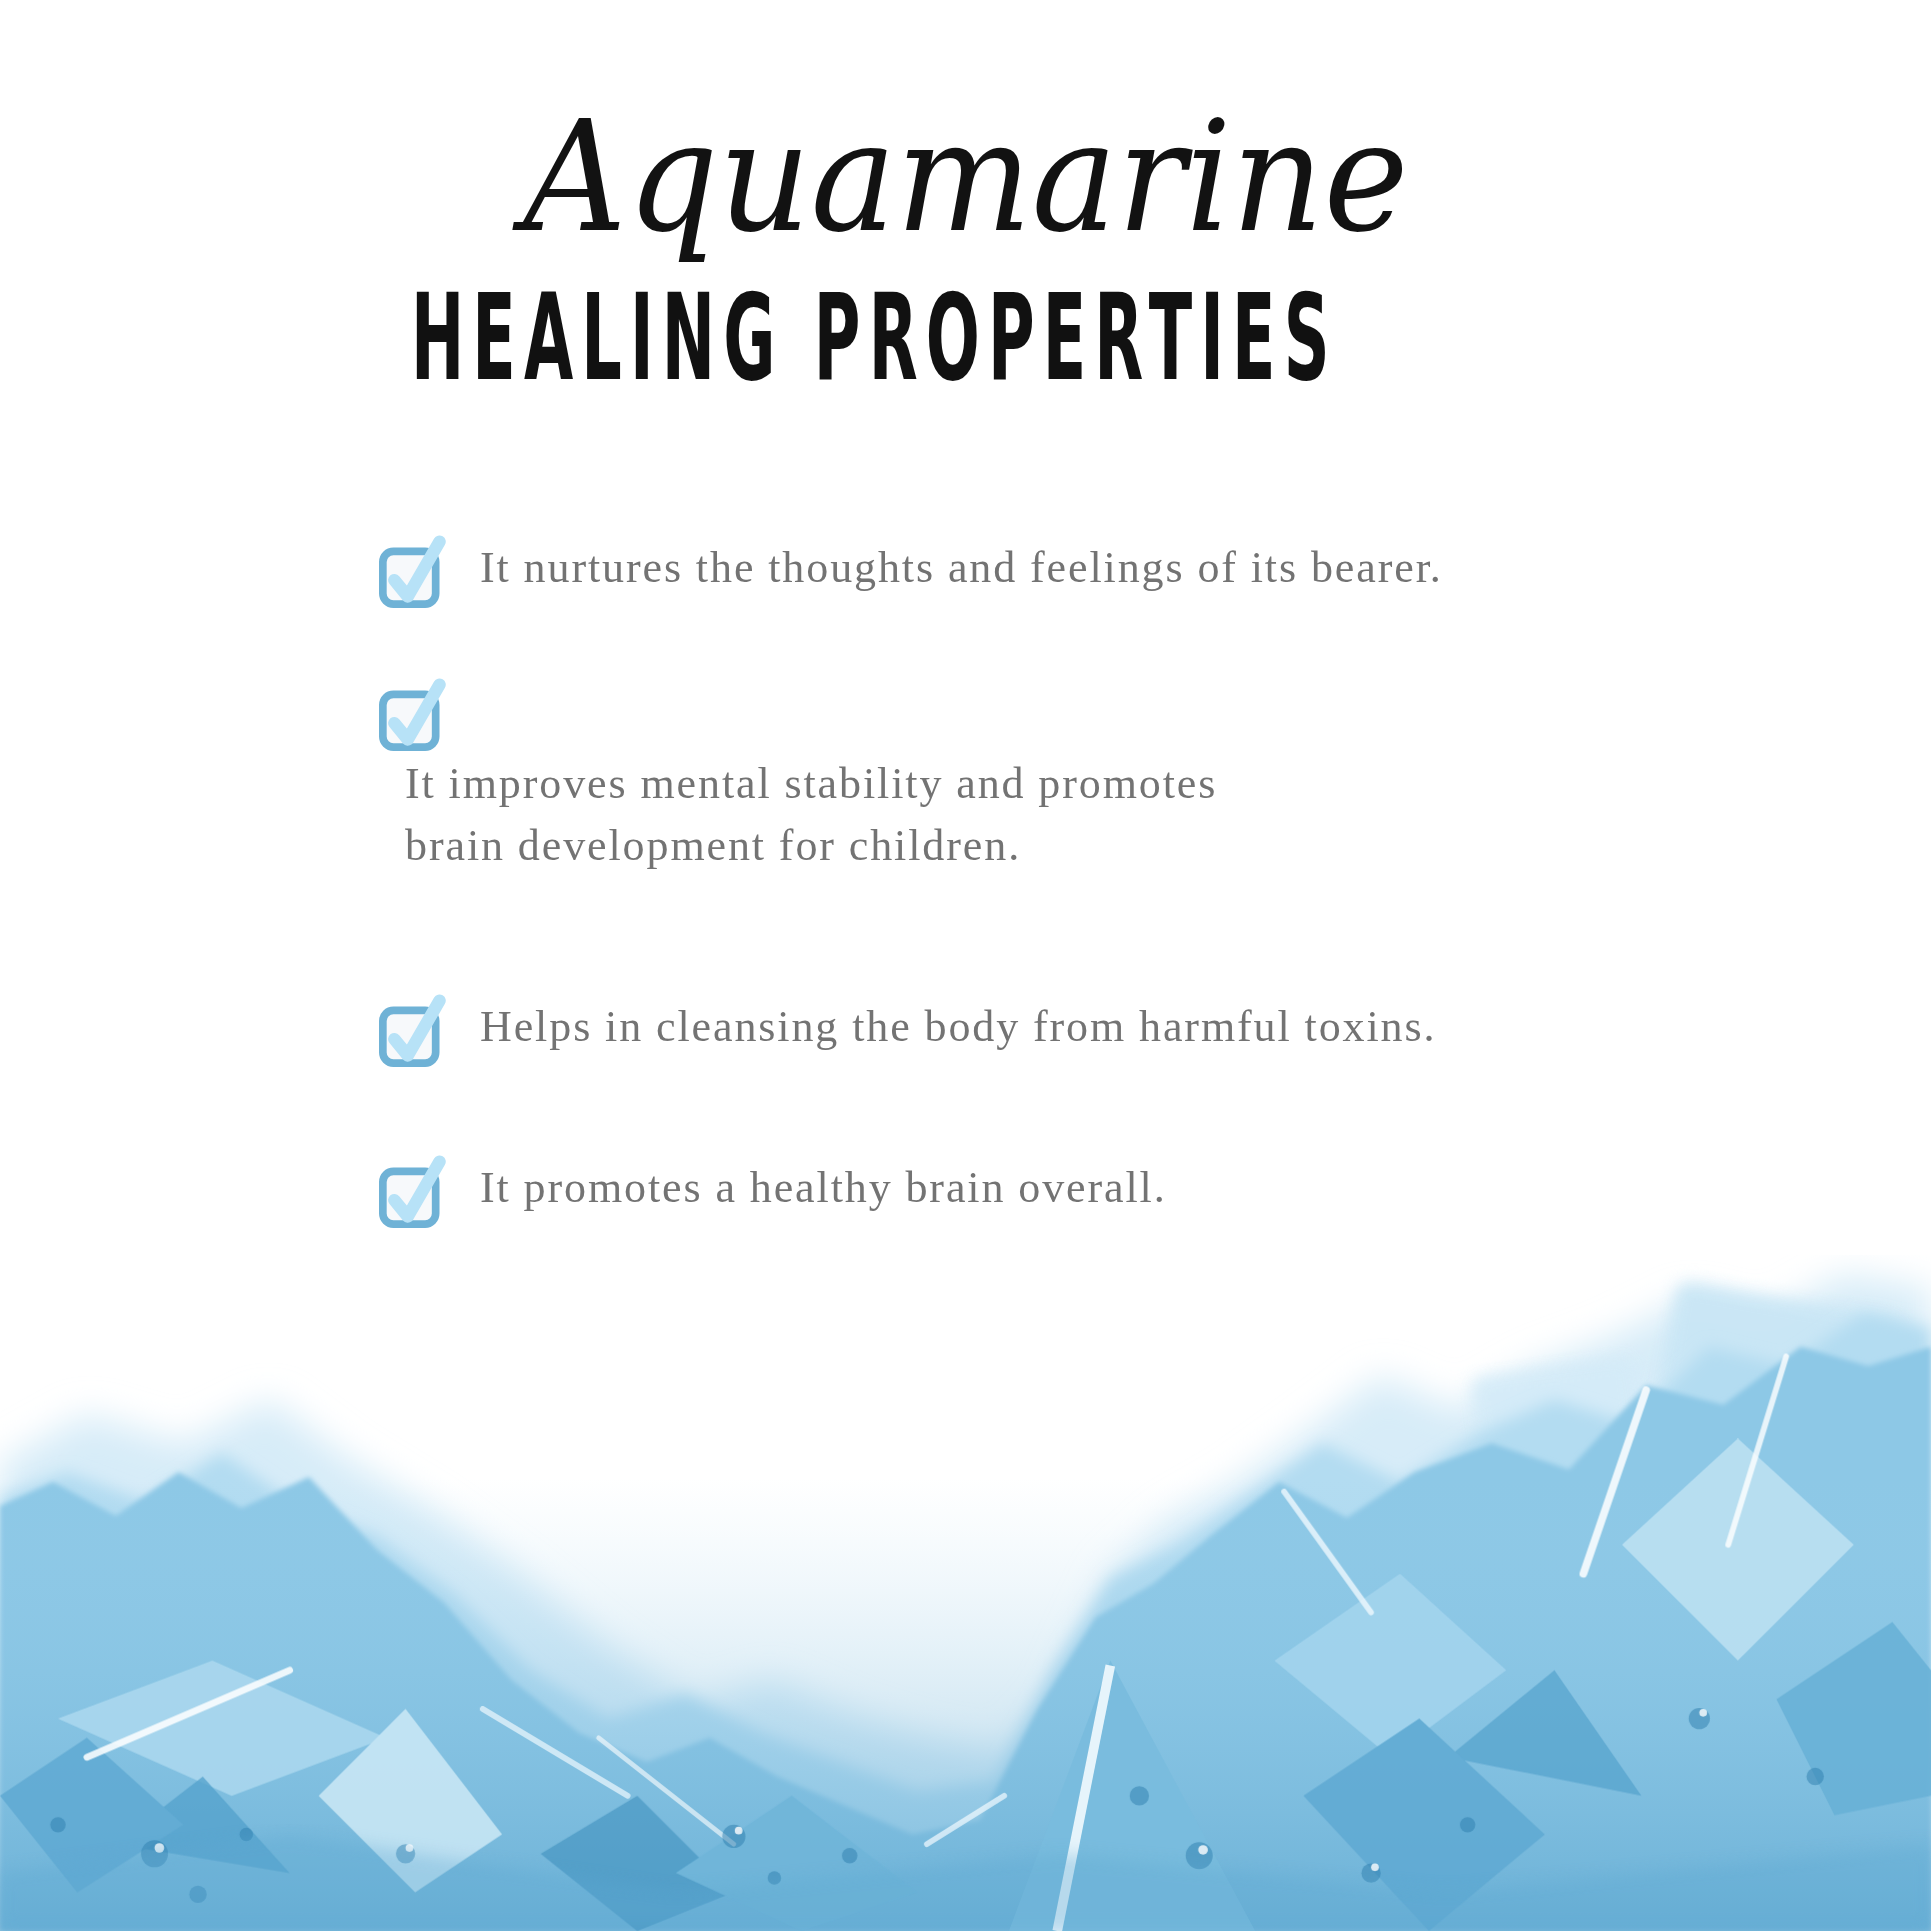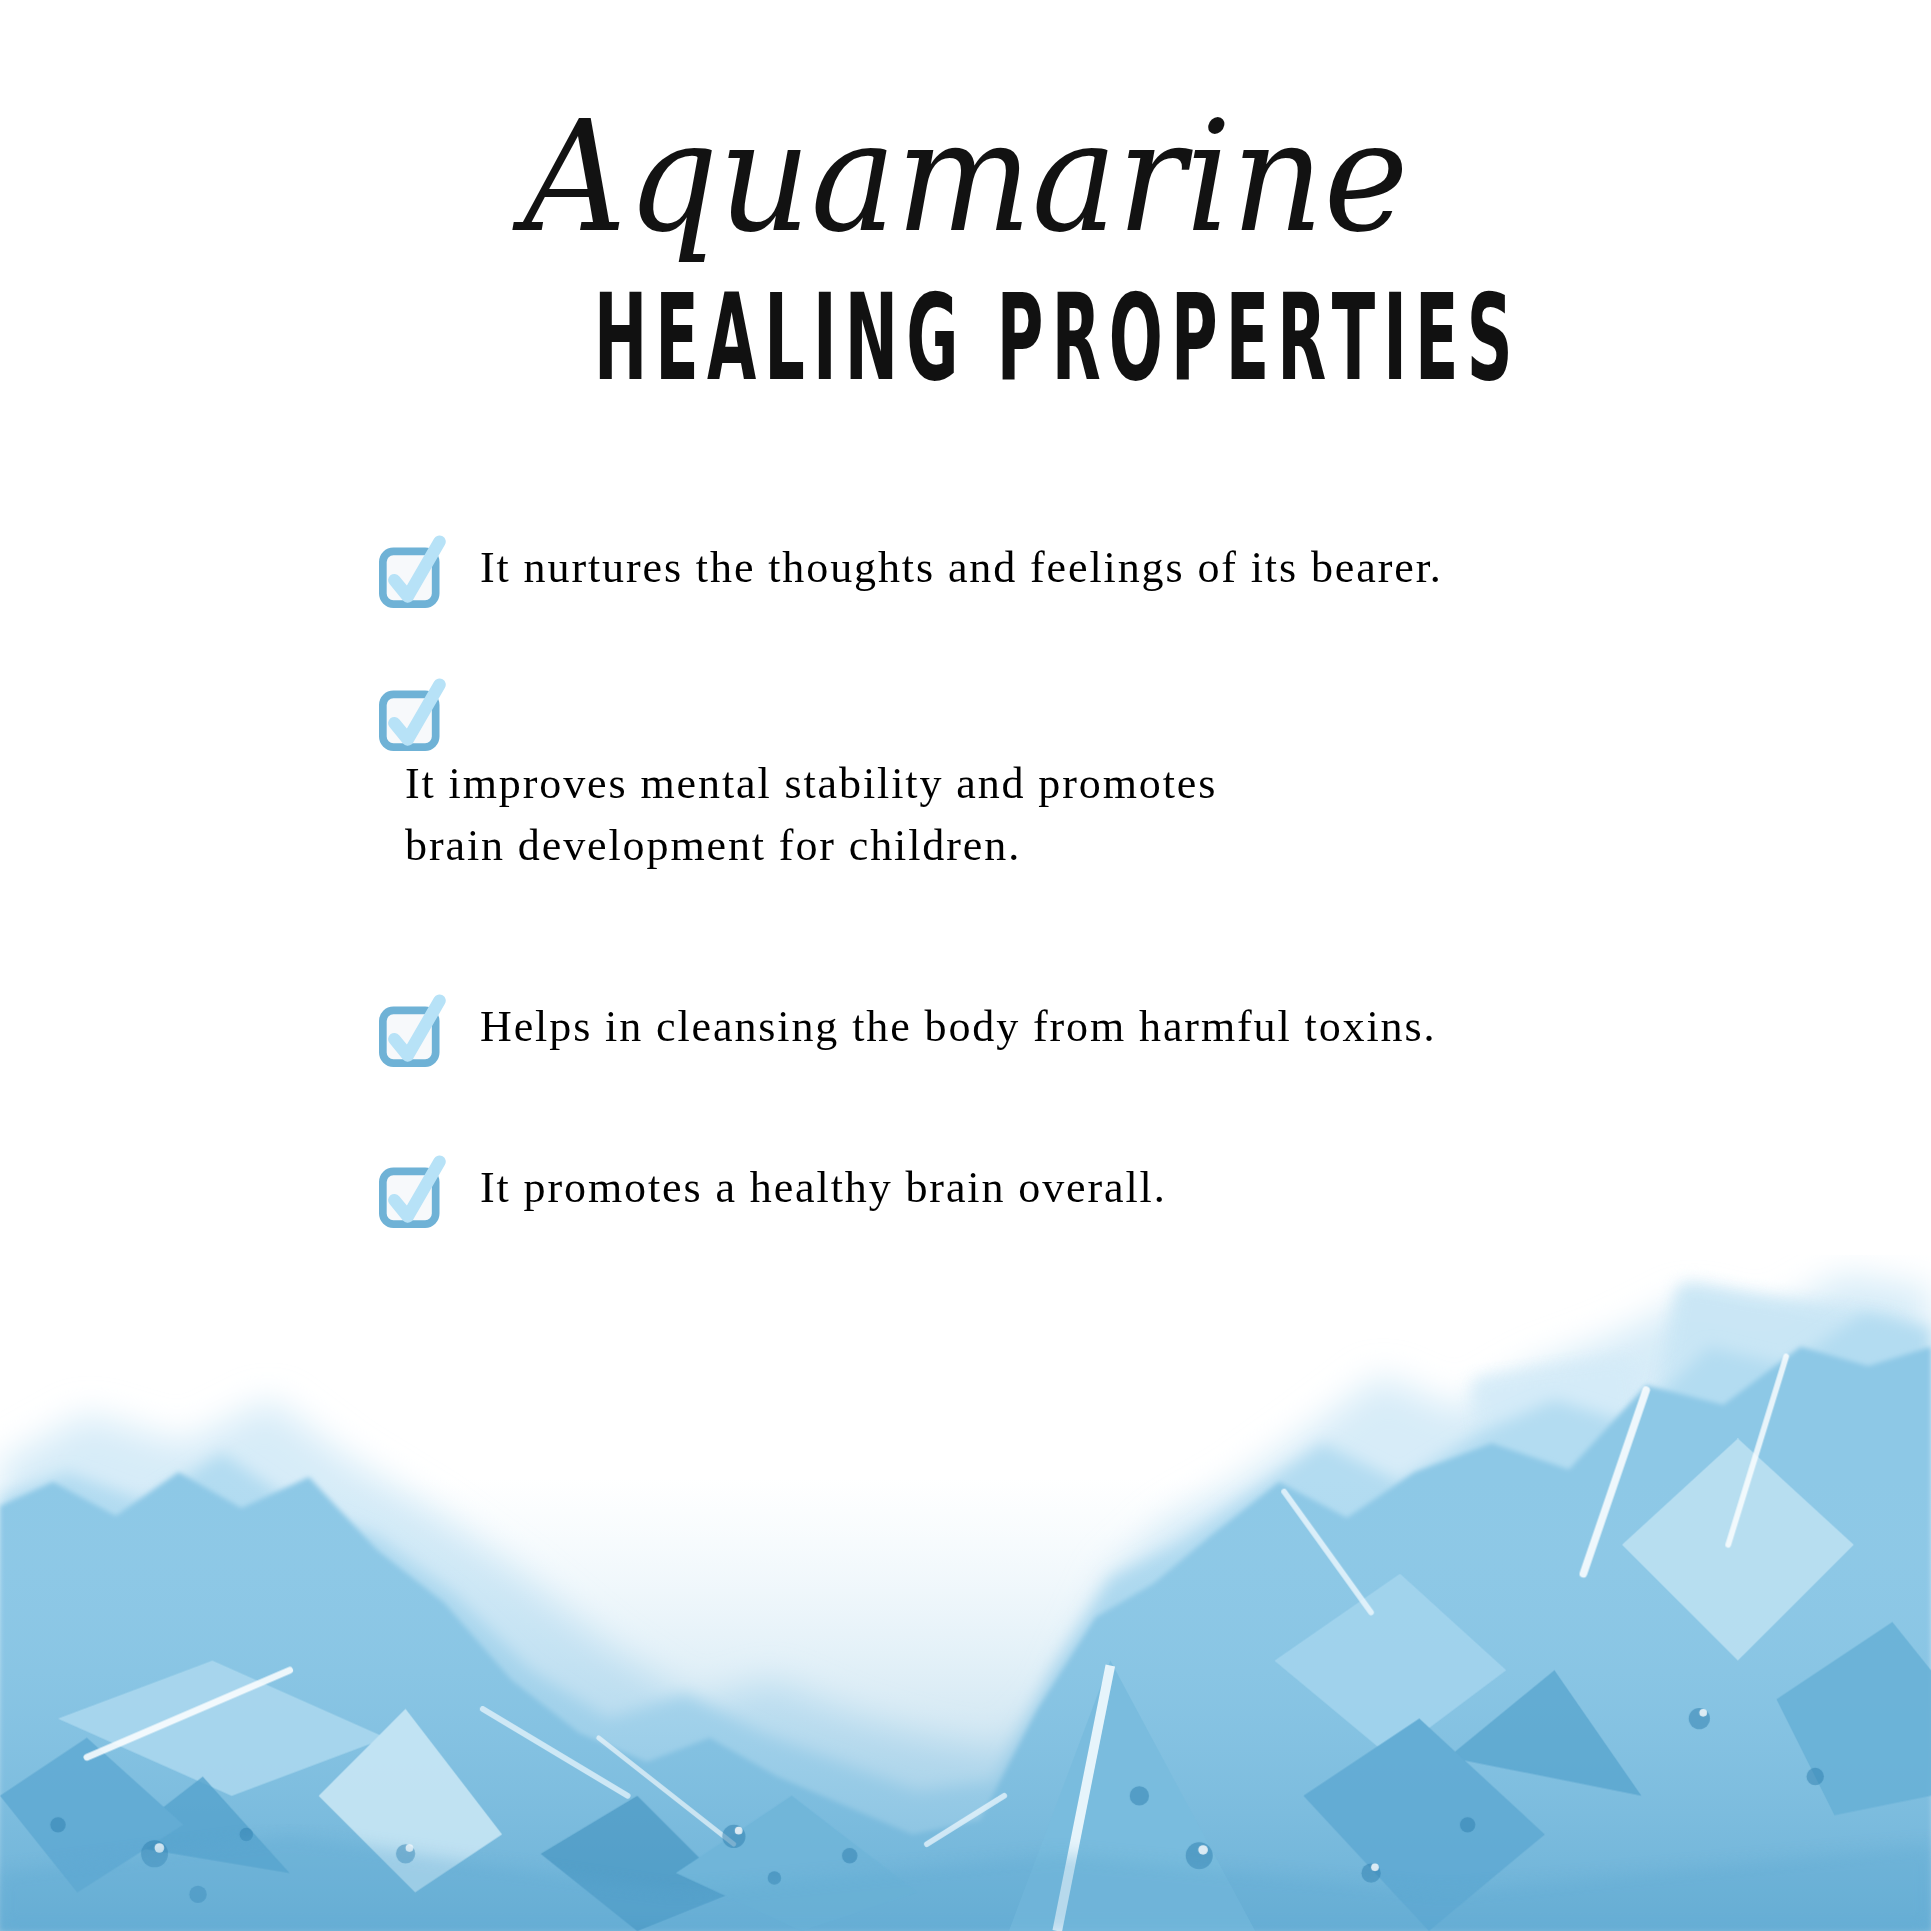--- a/index.html
+++ b/index.html
@@ -21,21 +21,21 @@
     font-family:"DejaVu Serif", serif;
     font-style:italic;
     font-size:154px;
     color:#121212;
     transform:scaleX(0.93);
     transform-origin:center;
     white-space:nowrap;
   }
   .subtitle-wrap{
     position:absolute;top:278px;left:0;width:1931px;
-    text-align:right;line-height:1.0;
+    text-align:left;line-height:1.0;
   }
   .subtitle{
     display:inline-block;
     font-family:"DejaVu Sans", sans-serif;
     font-weight:800;
     font-size:120px;
     letter-spacing:15.4px;
     color:#111111;
     transform:scaleX(0.53);
     transform-origin:center;
@@ -51,21 +51,21 @@
   .row-2{top:678px;flex-direction:column;}
   .row-3{top:838px;}
   .row-4{top:994px;}
   .row-5{top:1155px;}
   .checkbox-svg{flex:0 0 auto;width:75px;height:73px;display:block;}
   .check-label{
     margin-left:27px;margin-top:1.9px;
     font-family:"Liberation Serif", serif;
     font-size:44px;line-height:62px;
     letter-spacing:1.9px;
-    color:#000000;
+    color:#737373;
     white-space:pre-line;
   }
 
   
   .ice{position:absolute;left:0;top:1255px;width:1931px;height:676px;display:block;}
 </style>
 </head>
 <body>
 
 <div class="canvas">

